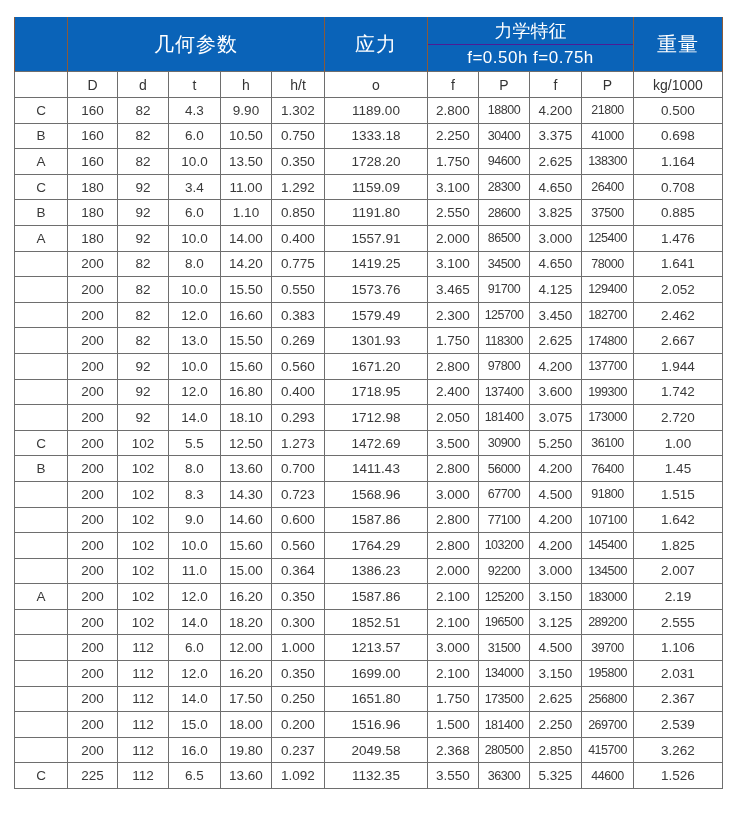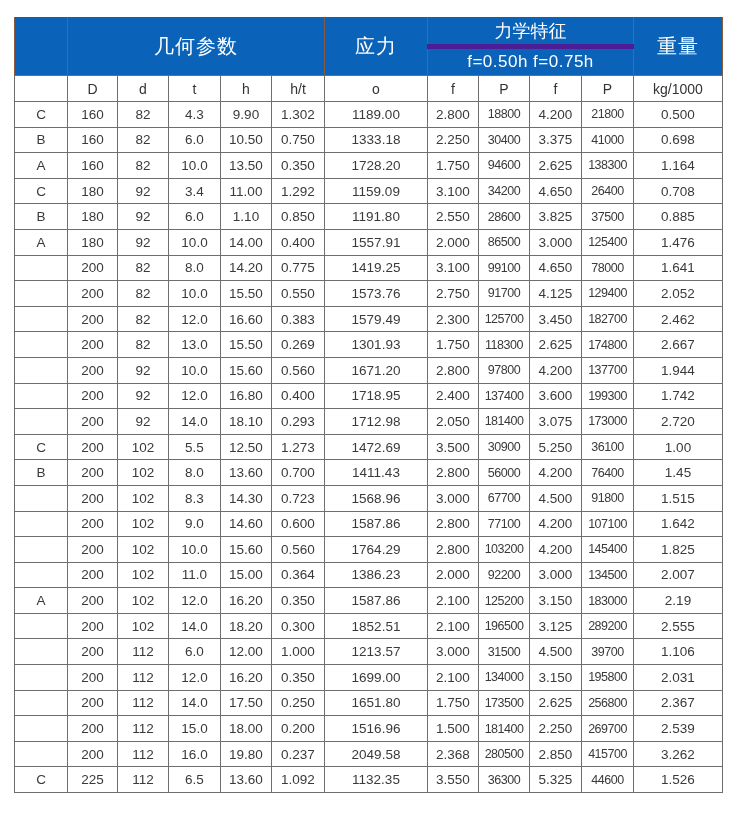--- a/index.html
+++ b/index.html
@@ -8,21 +8,21 @@
   #spec-table { position:absolute; left:14px; top:17px; border-collapse:collapse;
                 table-layout:fixed; }
   #spec-table td, #spec-table th { padding:0; text-align:center; white-space:nowrap; overflow:hidden; }
   .hdr th { background:#0a63b8; color:#ffffff; font-weight:normal;
             border-left:1px solid #8a5a3a; border-right:1px solid #8a5a3a; }
   .hdr-top th { height:27px; }
   .hdr-sub th { height:26px; }
   th.big { font-size:20px; letter-spacing:1px; }
   th.mid { font-size:18px; }
   th.small { font-size:17px; letter-spacing:0.5px; }
-  th.sub-under { border-top:5px solid #4c1d95; }
+  th.sub-under { border-top:1px solid #4c1d95; }
   .unit-row td { height:25px; font-size:14px; color:#333; border:1px solid #6e6e6e; }
   .data-row td { height:24.6px; font-size:13.5px; color:#3a3a3a; border:1px solid #6e6e6e; }
   .data-row td.p-cell { font-size:12.5px; letter-spacing:-0.5px; }
 </style>
 </head>
 <body>
 
 <table id="spec-table">
   <colgroup>
     <col style="width:53px">
@@ -109,21 +109,21 @@
   </tr>
       <tr class="data-row">
     <td>C</td>
     <td>180</td>
     <td>92</td>
     <td>3.4</td>
     <td>11.00</td>
     <td>1.292</td>
     <td>1159.09</td>
     <td>3.100</td>
-    <td class="p-cell">34200</td>
+    <td class="p-cell">28300</td>
     <td>4.650</td>
     <td class="p-cell">26400</td>
     <td>0.708</td>
   </tr>
       <tr class="data-row">
     <td>B</td>
     <td>180</td>
     <td>92</td>
     <td>6.0</td>
     <td>1.10</td>
@@ -151,34 +151,34 @@
   </tr>
       <tr class="data-row">
     <td></td>
     <td>200</td>
     <td>82</td>
     <td>8.0</td>
     <td>14.20</td>
     <td>0.775</td>
     <td>1419.25</td>
     <td>3.100</td>
-    <td class="p-cell">99100</td>
+    <td class="p-cell">34500</td>
     <td>4.650</td>
     <td class="p-cell">78000</td>
     <td>1.641</td>
   </tr>
       <tr class="data-row">
     <td></td>
     <td>200</td>
     <td>82</td>
     <td>10.0</td>
     <td>15.50</td>
     <td>0.550</td>
     <td>1573.76</td>
-    <td>2.750</td>
+    <td>3.465</td>
     <td class="p-cell">91700</td>
     <td>4.125</td>
     <td class="p-cell">129400</td>
     <td>2.052</td>
   </tr>
       <tr class="data-row">
     <td></td>
     <td>200</td>
     <td>82</td>
     <td>12.0</td>

